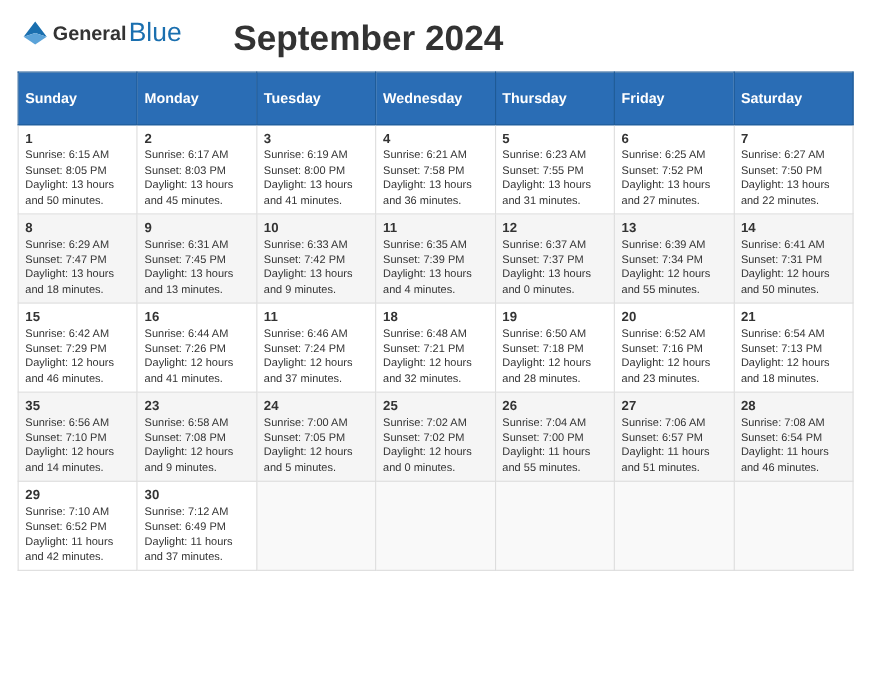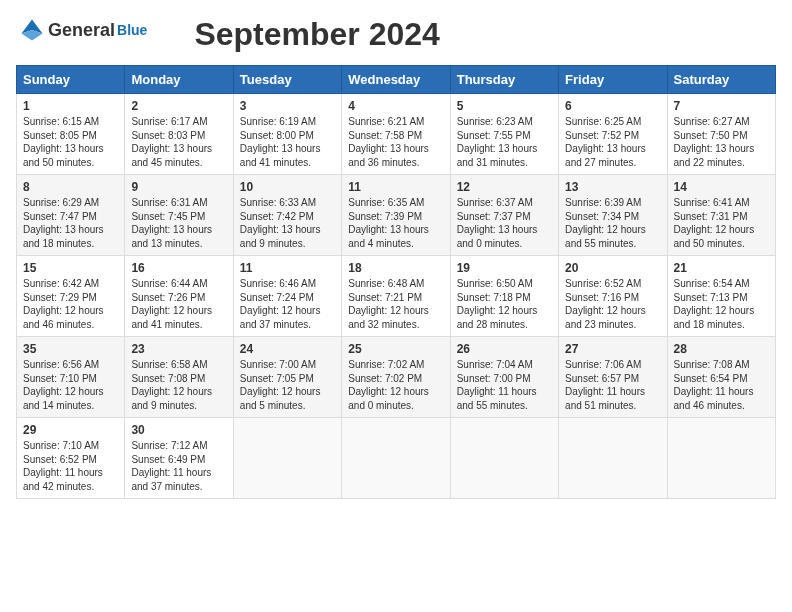--- a/index.html
+++ b/index.html
@@ -42,21 +42,21 @@
     .calendar {
       width: 100%;
       border-collapse: collapse;
       border: 1px solid #ccc;
     }
     .calendar th {
       background-color: #2a6db5;
       color: #fff;
       font-size: 13px;
       font-weight: bold;
-      padding: 6px 6px;
+      padding: 16px 6px;
       text-align: left;
       border: 1px solid #1e5a96;
     }
     .calendar td {
       vertical-align: top;
       border: 1px solid #ddd;
       padding: 5px 6px;
       font-size: 10.5px;
       color: #333;
       width: calc(100% / 7);
@@ -86,21 +86,21 @@
 </head>
 <body>
 
 <div class="header">
   <div class="logo">
     <svg class="logo-icon" viewBox="0 0 32 32">
       <polygon points="16,4 28,20 16,16 4,20" fill="#1a6faf"></polygon>
       <polygon points="16,16 28,20 16,28 4,20" fill="#5ba3d9"></polygon>
     </svg>
     <span style="font-size:18px;font-weight:bold;color:#333;">General</span>
-      <span style="font-size:14px;font-weight:bold;color:#1a6faf;">Blue</span>
+      <span style="font-size:24px;font-weight:normal;color:#1a6faf;">Blue</span>
   </div>
   <div class="title-block">
     <div class="month-title">September 2024</div>
   </div>
 </div>
 
 <table class="calendar">
   <thead>
     <tr>
     <th>Sunday</th>

